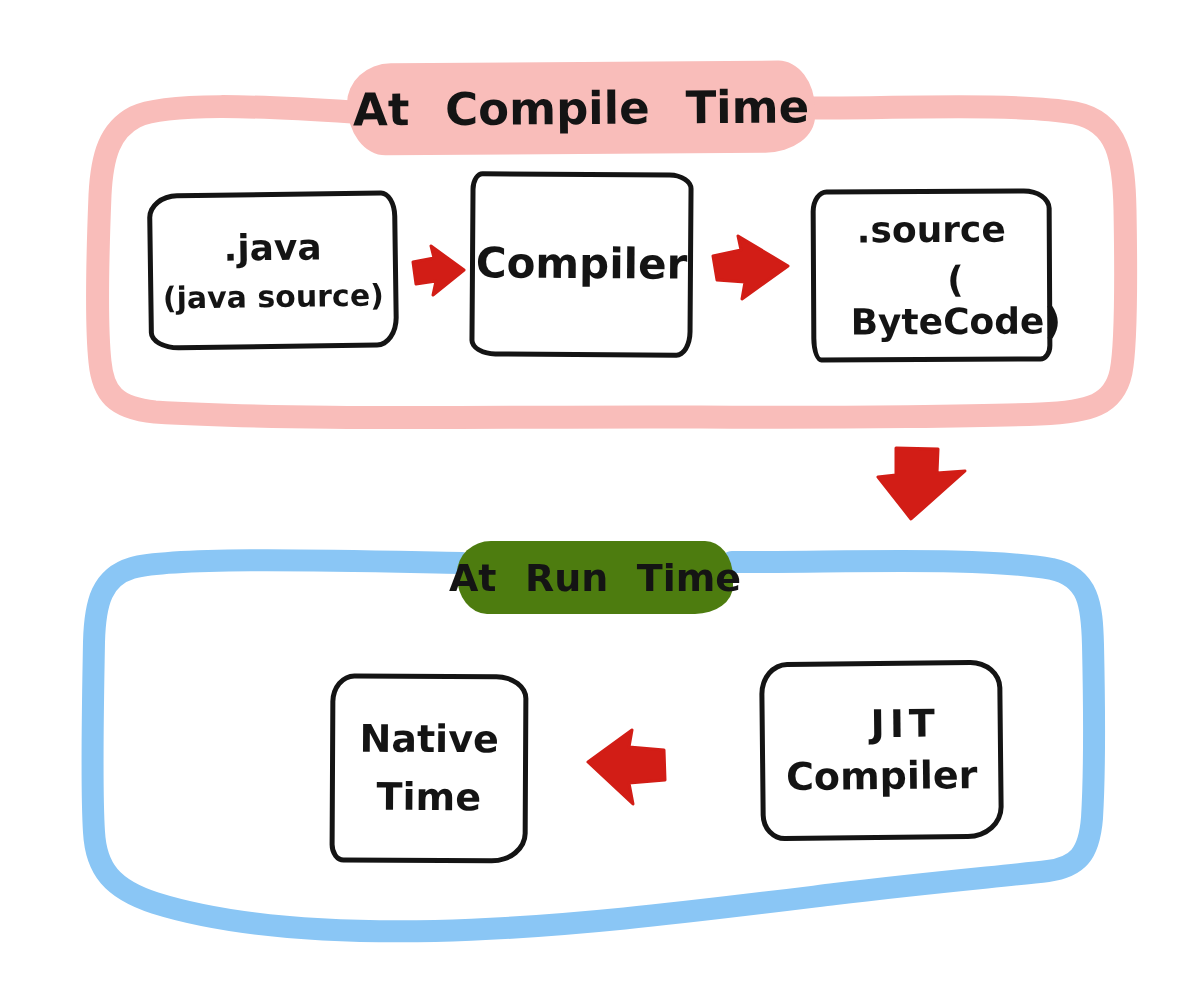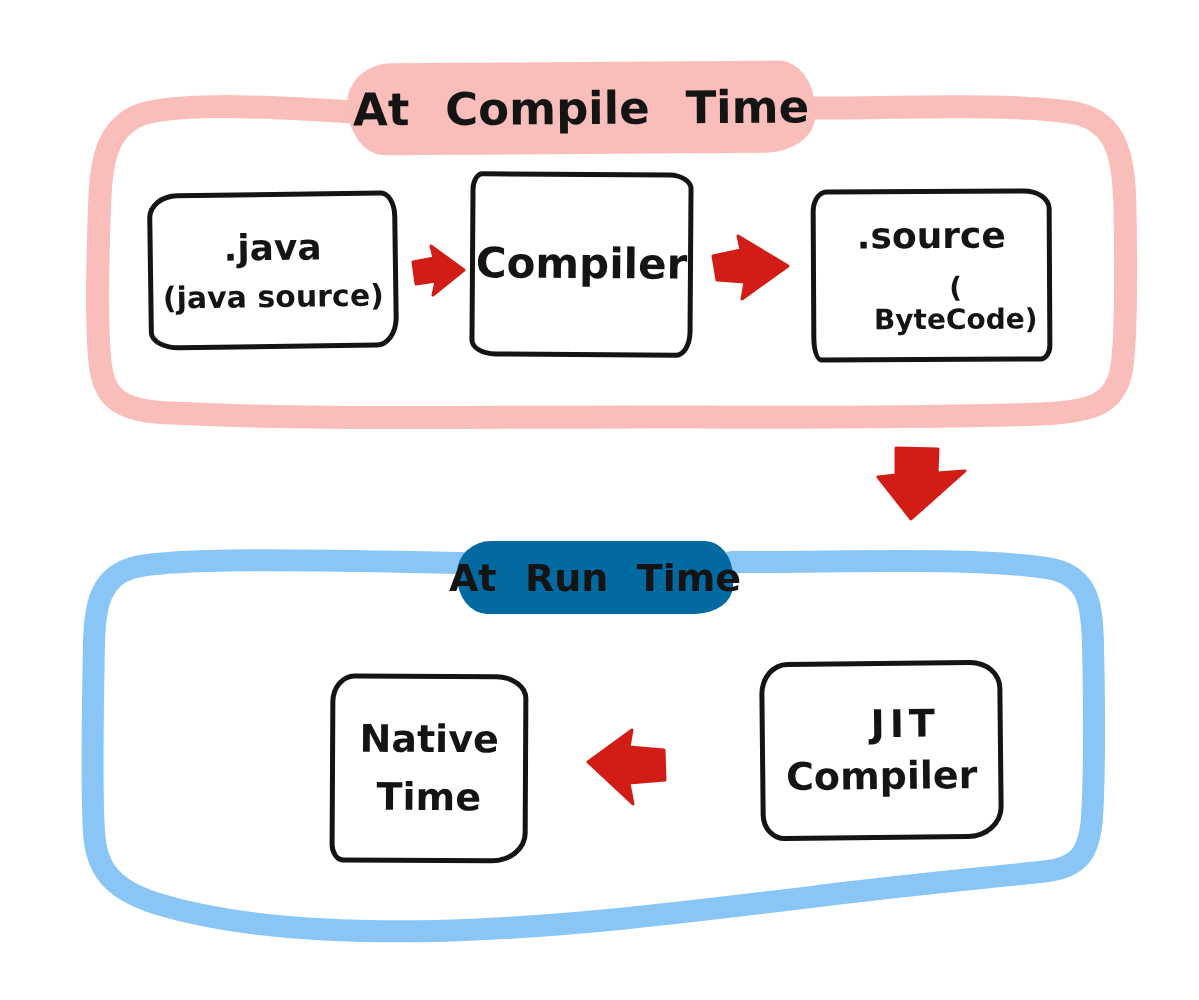--- a/index.html
+++ b/index.html
@@ -37,21 +37,21 @@
   .pill-pink {
     left: 347px; top: 62px; width: 468px; height: 92px;
     background: #f9bdba;
     border-radius: 46px 38px 52px 40px / 42px 50px 38px 54px;
     font-size: 45px;
     word-spacing: 0.45em;
     transform: rotate(-0.4deg);
   }
   .pill-blue {
     left: 457px; top: 541px; width: 276px; height: 73px;
-    background: #0369a1;
+    background: #4d7c0f;
     border-radius: 34px 28px 38px 30px / 32px 36px 28px 38px;
     font-size: 38px;
     word-spacing: 0.4em;
   }
   .box {
     position: absolute;
     box-sizing: border-box;
     border: 5px solid #141414;
     background: #ffffff;
     display: flex;
@@ -87,21 +87,21 @@
     gap: 14px;
   }
   .box-jit {
     left: 760px; top: 661px; width: 243px; height: 179px;
     border-radius: 28px 32px 36px 24px / 32px 28px 32px 26px;
     transform: rotate(-0.6deg);
     gap: 8px;
   }
   .t-36 { font-size: 36px; }
   .t-34 { font-size: 38px; }
-  .t-32 { font-size: 28px; margin-left: 48px; }
+  .t-32 { font-size: 36px; margin-left: 48px; }
   .t-30 { font-size: 30px; }
   .t-42 { font-size: 42px; }
   .t-38 { font-size: 38px; }
   .jit-title { letter-spacing: 5px; margin-left: 48px; }
 </style>
 </head>
 <body>
 
 <div class="canvas">
 

